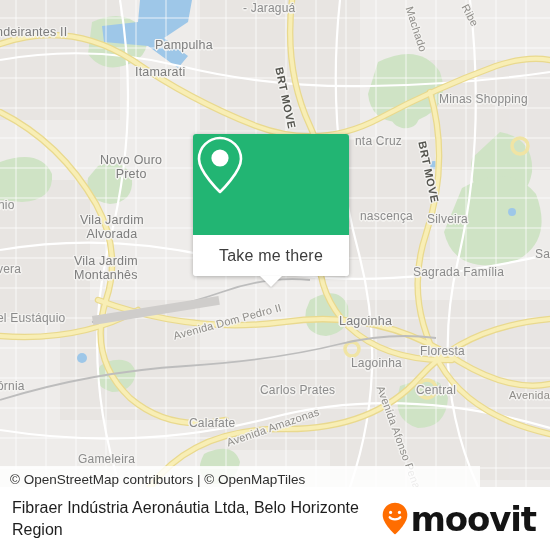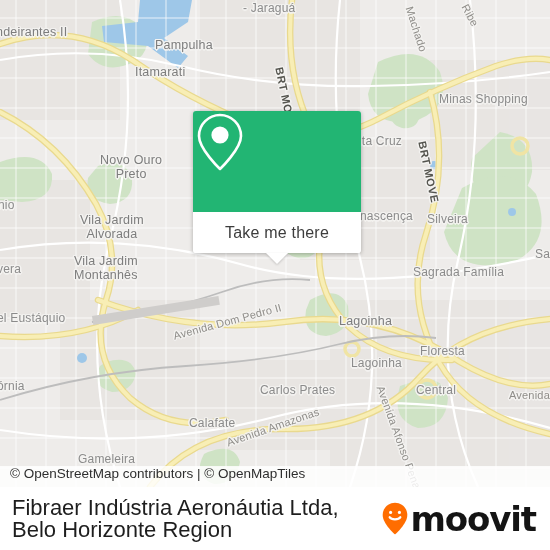--- a/index.html
+++ b/index.html
@@ -28,21 +28,21 @@
     pointer-events:none;
   }
   .maplabel.place{font-size:12.5px;color:#7d7d7d;}
   .maplabel.place2{font-size:12px;color:#8b8b8b;}
   .maplabel.road{font-size:11px;color:#8f8d89;font-weight:400;}
   .maplabel.brt{font-size:11px;color:#55554f;font-weight:700;letter-spacing:.6px;}
   .maplabel.two{line-height:14px;white-space:pre;text-align:center;}
 
   
   #card{
-    position:absolute;left:193px;top:111px;width:168px;
+    position:absolute;left:193px;top:134px;width:156px;
     border-radius:3px;overflow:visible;
     box-shadow:0 1px 4px rgba(0,0,0,.28);
   }
   #card-green{
     height:101px;border-radius:3px 3px 0 0;
     display:flex;align-items:center;justify-content:center;
   }
   #card-button{
     height:41px;background:#ffffff;border-radius:0 0 3px 3px;
     display:flex;align-items:center;justify-content:center;
@@ -53,36 +53,36 @@
     position:absolute;left:50%;top:142px;margin-left:-11px;
     width:0;height:0;
     border-left:11px solid transparent;
     border-right:11px solid transparent;
     border-top:11px solid #ffffff;
     filter:drop-shadow(0 1px 1px rgba(0,0,0,.18));
   }
 
   
   #attribution{
-    position:absolute;left:0;top:466px;width:550px;height:21px;
+    position:absolute;left:0;top:466px;width:480px;height:21px;
     background:rgba(255,255,255,.82);
-    display:flex;align-items:flex-start;
+    display:flex;align-items:flex-end;
     color:#2f2f2f;font-size:13.5px;padding-left:10px;
     box-sizing:border-box;
   }
 
   
   #footer{
     position:absolute;left:0;top:487px;width:550px;height:63px;
     background:rgba(255,255,255,.93);
     display:flex;align-items:center;justify-content:space-between;
     padding:0 14px 0 12px;box-sizing:border-box;
   }
   #footer-title{
-    color:#1e1e1e;font-size:22px;line-height:22px;max-width:375px;
+    color:#1e1e1e;font-size:16px;line-height:22px;max-width:375px;
   }
   #brand{display:flex;align-items:center;gap:2px;}
   #brand-mark{width:26px;height:33px;flex:0 0 auto;}
   #brand-text{
     font-size:34px;font-weight:700;color:#141414;letter-spacing:-1.1px;
     font-family:"DejaVu Sans","Liberation Sans",sans-serif;
   }
 </style>
 </head>
 <body>

